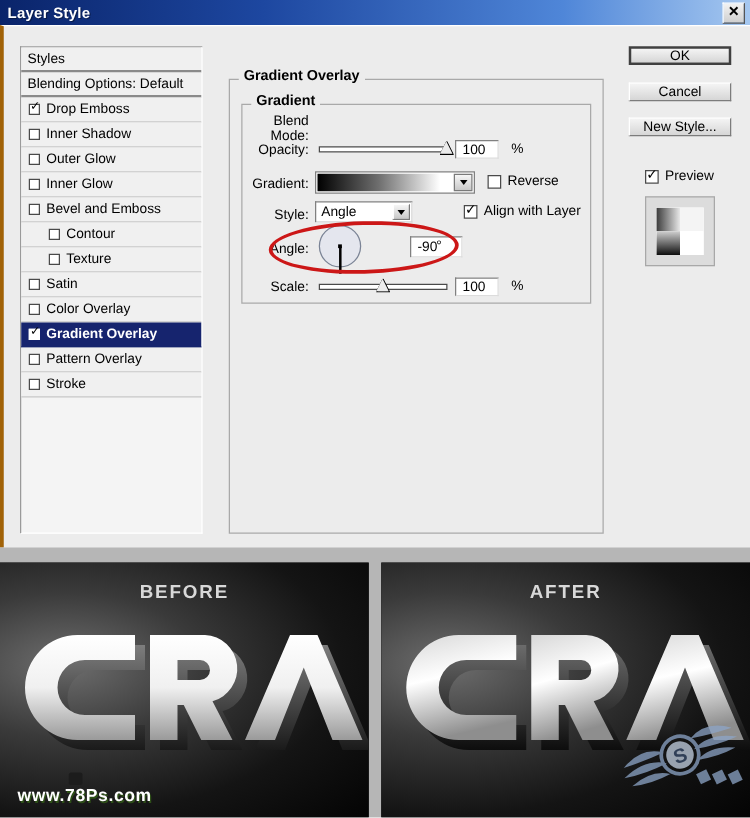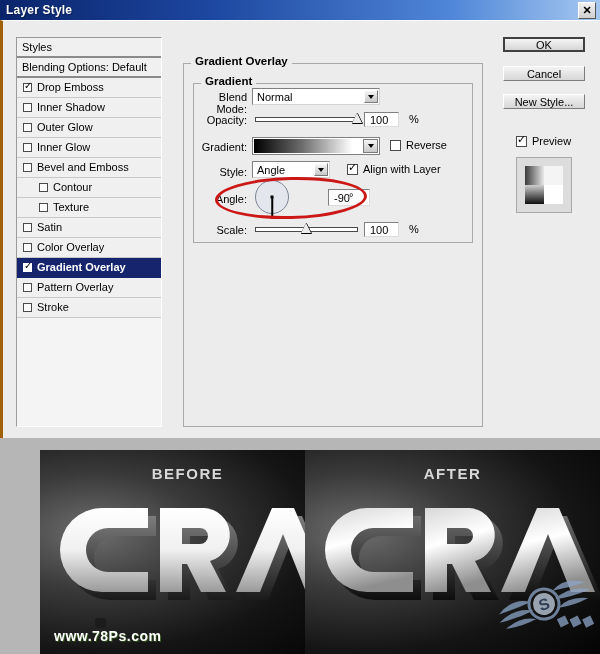--- a/index.html
+++ b/index.html
@@ -208,21 +208,21 @@
 
   
   .strip{
     position:absolute;left:0;top:438px;width:600px;height:216px;
     background:#b6b6b6;
   }
   .panel{
     position:absolute;top:12px;height:204px;
     background:#000;overflow:hidden;
   }
-  .panel.before{left:0;width:295px;margin-left:40px;}
+  .panel.before{left:0;width:295px;}
   .panel.after{left:305px;width:295px;}
   .panel .bg{
     position:absolute;left:0;top:0;width:100%;height:100%;
     background:radial-gradient(ellipse 120% 95% at 18% 40%,#6e6e6e 0%,#3a3a3a 30%,#141414 62%,#000 100%);
   }
   .panel .cap{
     position:absolute;top:15px;width:100%;text-align:center;
     color:#d8d8d8;font-size:15px;font-weight:bold;letter-spacing:1.5px;
     font-family:"Liberation Sans",sans-serif;
   }
@@ -318,24 +318,20 @@
 
     <div class="go-group"></div>
     <div class="go-title">Gradient Overlay</div>
 
     <div class="grad-group"></div>
     <div class="grad-title">Gradient</div>
 
     <div class="row" style="left:198px;top:70px;width:46px;justify-content:flex-start;">
       <span class="lbl">Blend Mode:</span>
     </div>
-    <div class="combo" style="position:absolute;left:249px;top:67px;width:128px;">
-      <span class="val">Normal</span>
-      <span class="arrow"></span>
-    </div>
 
     <div class="row" style="left:198px;top:93px;width:46px;justify-content:flex-end;">
       <span class="lbl">Opacity:</span>
     </div>
     <div class="slider" style="position:absolute;left:252px;top:92px;width:103px;">
       <div class="track"></div>
       <div class="thumb" id="opacity-thumb" style="left: calc(100% - 6px);">
         <svg width="11" height="11" viewBox="0 0 11 11">
             <polygon points="5.5,0.5 10.5,10.5 0.5,10.5" fill="#ececec" stroke="#000" stroke-width="1"></polygon>
           </svg>
@@ -358,21 +354,21 @@
       <span>Reverse</span>
     </div>
 
     <div class="row" style="left:198px;top:145px;width:46px;justify-content:flex-end;">
       <span class="lbl">Style:</span>
     </div>
     <div class="combo" style="position:absolute;left:249px;top:140px;width:78px;">
       <span class="val">Angle</span>
       <span class="arrow"></span>
     </div>
-    <div class="chk-inline" style="position:absolute;left:332px;top:142px;padding-left:12px;">
+    <div class="chk-inline" style="position:absolute;left:356px;top:142px;padding-left:12px;">
       <span class="box on"></span>
       <span>Align with Layer</span>
     </div>
 
     <div class="row" style="left:198px;top:172px;width:46px;justify-content:flex-end;">
       <span class="lbl">Angle:</span>
     </div>
     <div class="dial" style="position:absolute;left:252px;top:159px;">
       <span class="dot"></span>
       <span class="needle" id="angle-needle" style="transform-origin: 50% 0%; transform: translateX(-50%) rotate(0deg);"></span>

